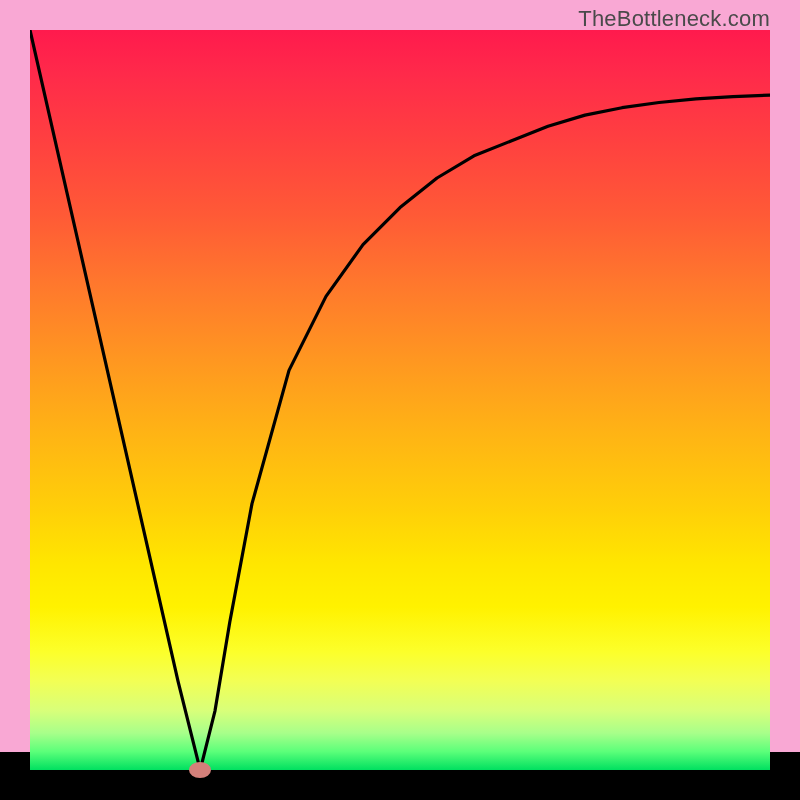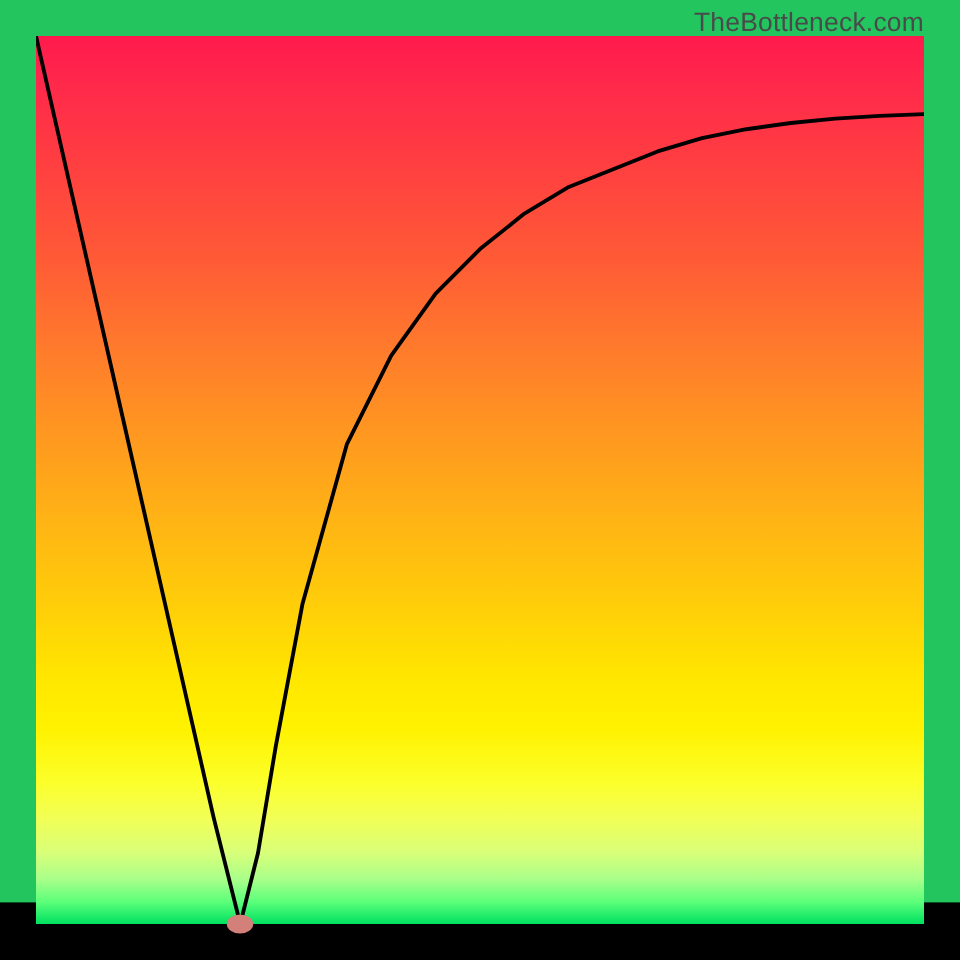--- a/index.html
+++ b/index.html
@@ -8,21 +8,21 @@
     width: 800px;
     height: 800px;
     background: #000;
     font-family: Arial, sans-serif;
     overflow: hidden;
   }
   .chart-container {
     position: relative;
     width: 800px;
     height: 752px;
-    background: #22c55e;
+    background: #f9a8d4;
   }
   .plot-area {
     position: absolute;
     left: 30px;
     top: 30px;
     width: 740px;
     height: 740px;
     background: linear-gradient(to bottom,
       #ff1a4d 0%,
       #ff2a4a 6%,

